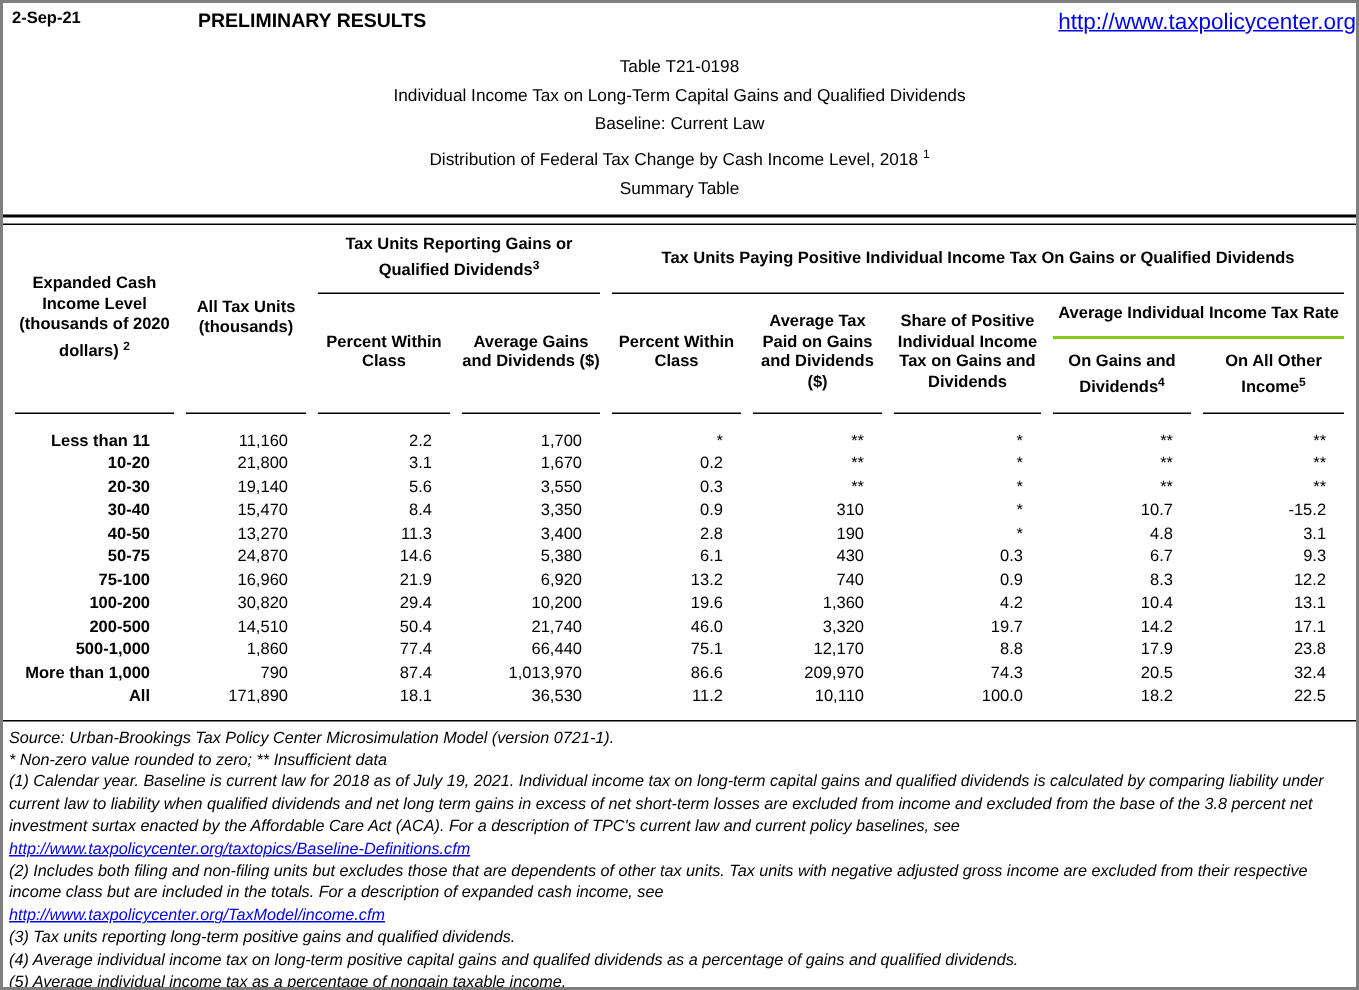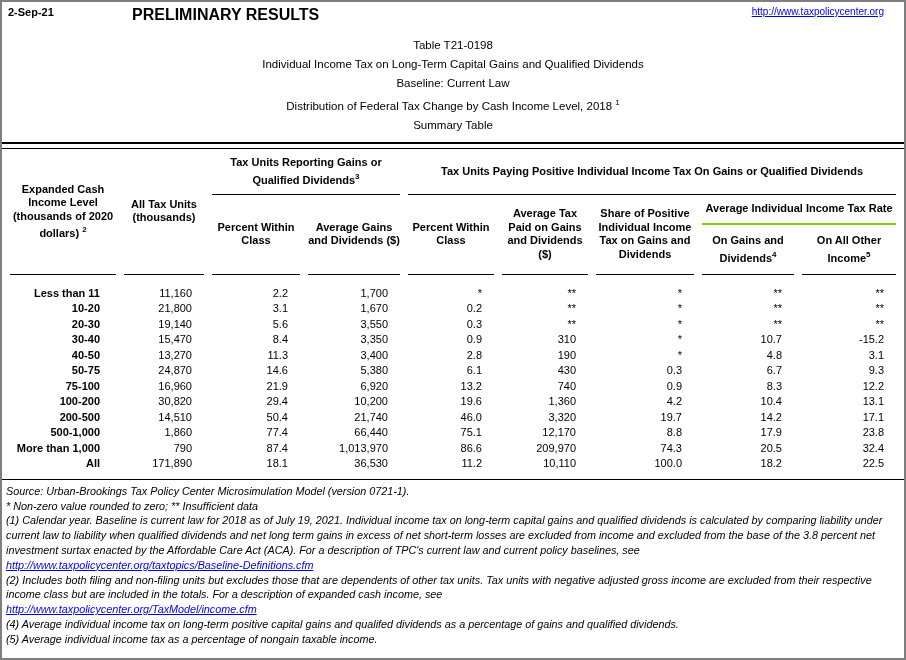--- a/index.html
+++ b/index.html
@@ -8,22 +8,22 @@
     background:#ffffff;
     font-family:"Liberation Sans","DejaVu Sans",sans-serif;
     color:#000;
     box-sizing:border-box;
     border:2px solid #7f7f7f;
     overflow:hidden;
     position:relative;
   }
   .topbar{position:relative;height:20px;}
   .topbar .date{position:absolute;left:6px;top:4px;font-size:11px;font-weight:bold;}
-  .topbar .status{position:absolute;left:130px;top:4px;font-size:16px;font-weight:bold;}
-  .topbar .site{position:absolute;right:20px;top:4px;font-size:10px;}
+  .topbar .status{position:absolute;left:130px;top:4px;font-size:13px;font-weight:bold;}
+  .topbar .site{position:absolute;right:0;top:4px;font-size:15px;}
   .link{color:#0000ee;text-decoration:underline;cursor:pointer;}
   .titles{margin-top:14px;text-align:center;}
   .titles div{font-size:11.5px;font-weight:normal;line-height:19px;}
   sup{font-size:8px;}
   .rule-thick{border-top:2.5px solid #000;margin:7px 0 4px 0;}
   .rule-thin{border-top:1.5px solid #000;margin:0;}
   table{
     width:902px;
     table-layout:fixed;
     border-collapse:separate;
@@ -233,15 +233,16 @@
     </tbody>
 </table>
 
 <div class="rule-data"></div>
 
 <div class="footnotes">
     <div class="fn-line"><span>Source: Urban-Brookings Tax Policy Center Microsimulation Model (version 0721-1).</span></div>
     <div class="fn-line"><span>* Non-zero value rounded to zero; ** Insufficient data</span></div>
     <div class="fn-line"><span>(1) Calendar year. Baseline is current law for 2018 as of July 19, 2021. Individual income tax on long-term capital gains and qualified dividends is calculated by comparing liability under current law to liability when qualified dividends and net long term gains in excess of net short-term losses are excluded from income and excluded from the base of the 3.8 percent net investment surtax enacted by the Affordable Care Act (ACA). For a description of TPC's current law and current policy baselines, see</span><a href="#" class="link block-link">http://www.taxpolicycenter.org/taxtopics/Baseline-Definitions.cfm</a></div>
     <div class="fn-line"><span>(2) Includes both filing and non-filing units but excludes those that are dependents of other tax units. Tax units with negative adjusted gross income are excluded from their respective income class but are included in the totals. For a description of expanded cash income, see</span><a href="#" class="link block-link">http://www.taxpolicycenter.org/TaxModel/income.cfm</a></div>
+    <div class="fn-line"><span>(3) Tax units reporting long-term positive gains and qualified dividends.</span></div>
     <div class="fn-line"><span>(4) Average individual income tax on long-term positive capital gains and qualifed dividends as a percentage of gains and qualified dividends.</span></div>
     <div class="fn-line"><span>(5) Average individual income tax as a percentage of nongain taxable income.</span></div>
   </div>
 
 </body></html>

